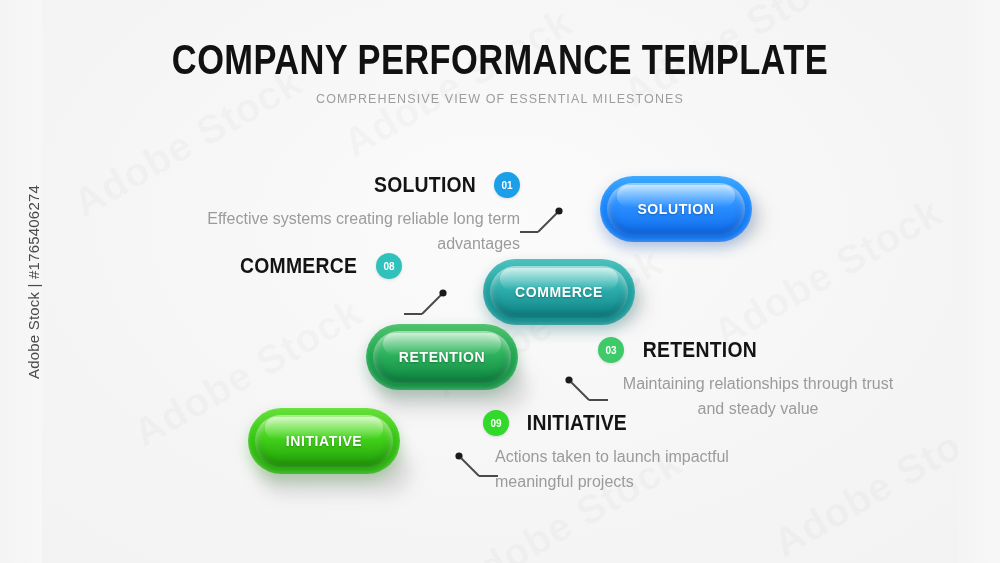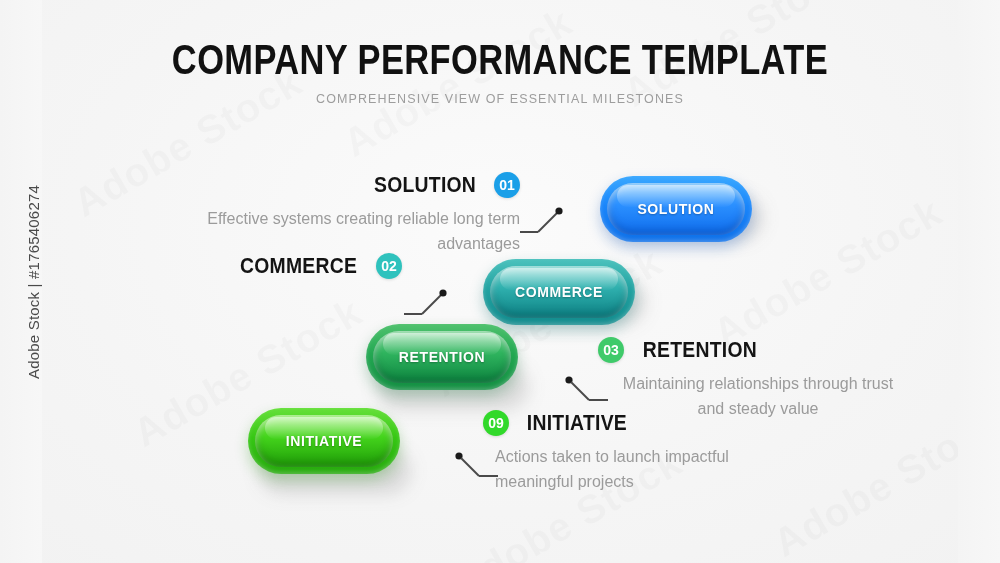--- a/index.html
+++ b/index.html
@@ -142,21 +142,21 @@
     transform-origin: center;
   }
   .badge {
     width: 26px;
     height: 26px;
     border-radius: 50%;
     display: flex;
     align-items: center;
     justify-content: center;
     color: #ffffff;
-    font-size: 14px;
+    font-size: 10px;
     font-weight: bold;
     flex: none;
     box-shadow: 0 1px 3px rgba(0,0,0,0.13);
   }
   .block-desc {
     margin-top: 9px;
     font-size: 16px;
     line-height: 1.55;
     color: #9b9b9b;
   }
@@ -257,21 +257,21 @@
     <div class="block-head">
       <div class="block-title">SOLUTION</div>
       <div class="badge" style="background:#1a9fe8;">01</div>
     </div>
     <div class="block-desc">Effective systems creating reliable long term advantages</div>
   </div>
 
   <div class="block right-align" style="left:92px; top:253px; width:310px;">
     <div class="block-head">
       <div class="block-title">COMMERCE</div>
-      <div class="badge" style="background:#2fc2bd;">02</div>
+      <div class="badge" style="background:#2fc2bd;">08</div>
     </div>
   </div>
 
   <div class="block" style="left:598px; top:337px; width:300px;text-align:center;">
     <div class="block-head">
       <div class="badge" style="background:#3fca6a;">03</div>
       <div class="block-title">RETENTION</div>
     </div>
     <div class="block-desc" style="margin-left:20px;">Maintaining relationships through trust and steady value</div>
   </div>

